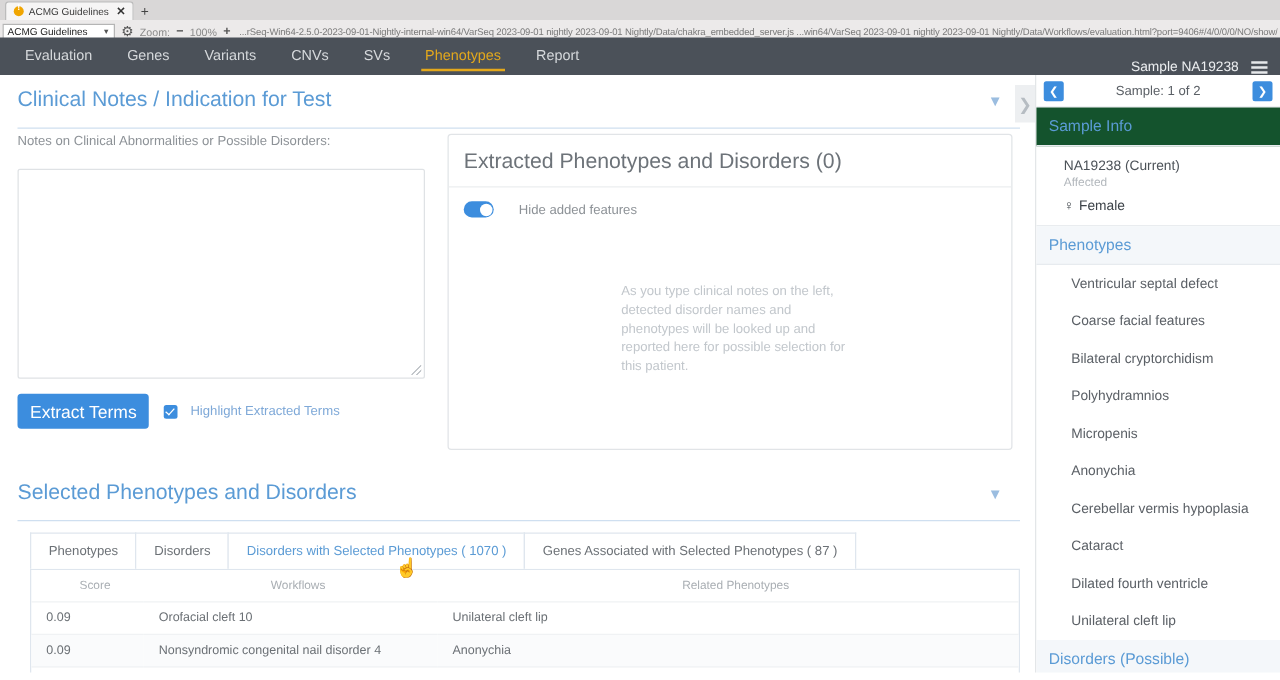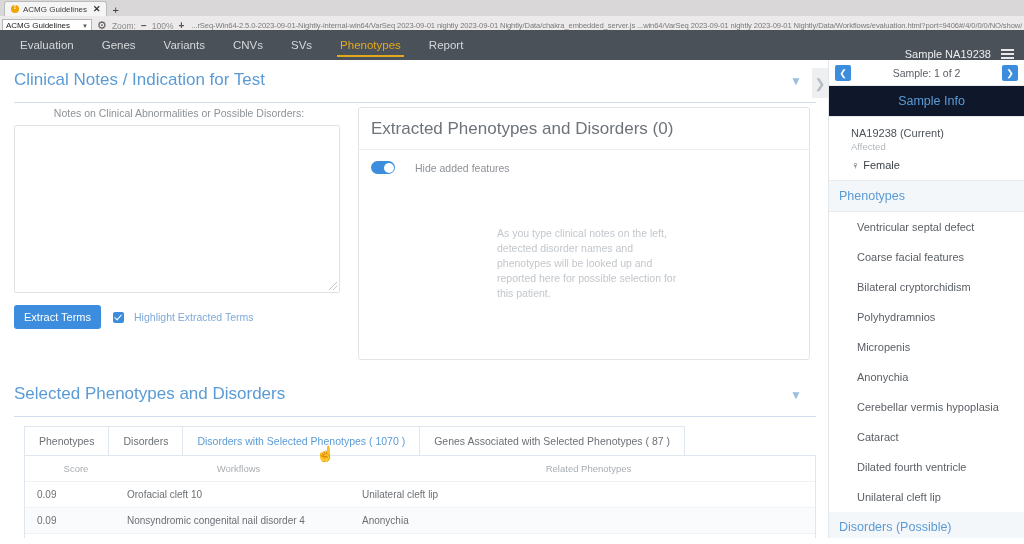--- a/index.html
+++ b/index.html
@@ -169,21 +169,21 @@
     background: #edeff1;
     color: #b6bcc2;
     font-size: 13px;
     display: flex; align-items: center; justify-content: center;
     cursor: pointer;
   }
 
   
   .notes-row { display: flex; padding: 4px 12px 0 14px; }
   .notes-left { width: 330px; }
-  .notes-label { font-size: 10.5px; color: #8d9297; margin-bottom: 6px; text-align: center; }
+  .notes-label { font-size: 10.5px; color: #8d9297; margin-bottom: 16px; }
   .notes-area {
     width: 326px; height: 168px;
     border: 1px solid #dfe2e5;
     border-radius: 2px;
     background: #fff;
     position: relative;
   }
   .resize-grip {
     position: absolute;
     right: 2px; bottom: 2px;
@@ -192,21 +192,21 @@
       linear-gradient(135deg, transparent 45%, #c3c7cb 45%, #c3c7cb 55%, transparent 55%),
       linear-gradient(135deg, transparent 70%, #c3c7cb 70%, #c3c7cb 80%, transparent 80%);
     cursor: nwse-resize;
   }
   .notes-actions { display: flex; align-items: center; gap: 12px; margin-top: 12px; }
   .btn-primary {
     background: #3c8dde;
     color: #fff;
     border: none;
     border-radius: 3px;
-    font-size: 11px;
+    font-size: 14px;
     padding: 6px 10px;
     cursor: pointer;
     font-family: "Liberation Sans", sans-serif;
   }
   .chk-wrap { display:flex; align-items:center; gap:10px; cursor:pointer;}
   .chk {
     width: 11px; height: 11px;
     background: #3c8dde;
     border-radius: 2px;
     position: relative;
@@ -335,21 +335,21 @@
     cursor: pointer;
   }
   .sample-label { font-size: 10.5px; color: #5b6066; }
   .side-head {
     font-size: 12.5px;
     color: #5b9bd5;
     padding: 8px 0 8px 10px;
     background: #f4f7fa;
     border-bottom: 1px solid #e7ebef;
   }
-  .side-head.plain { background: #0f172a; text-align: center; }
+  .side-head.plain { background: #14532d; }
   .side-sample-name { font-size: 11px; color: #4c5258; padding: 10px 0 0 22px; }
   .side-sample-sub { font-size: 9.5px; color: #b2b7bc; padding: 2px 0 0 22px; }
   .side-sex { font-size: 11px; color: #3c4248; padding: 7px 0 9px 22px; display:flex; align-items:center; gap:4px;}
   .side-sep { height:1px; background:#e9ecef; }
   .pheno-item {
     font-size: 11px;
     color: #5b6066;
     padding: 9px 0 9px 28px;
     cursor: pointer;
   }

